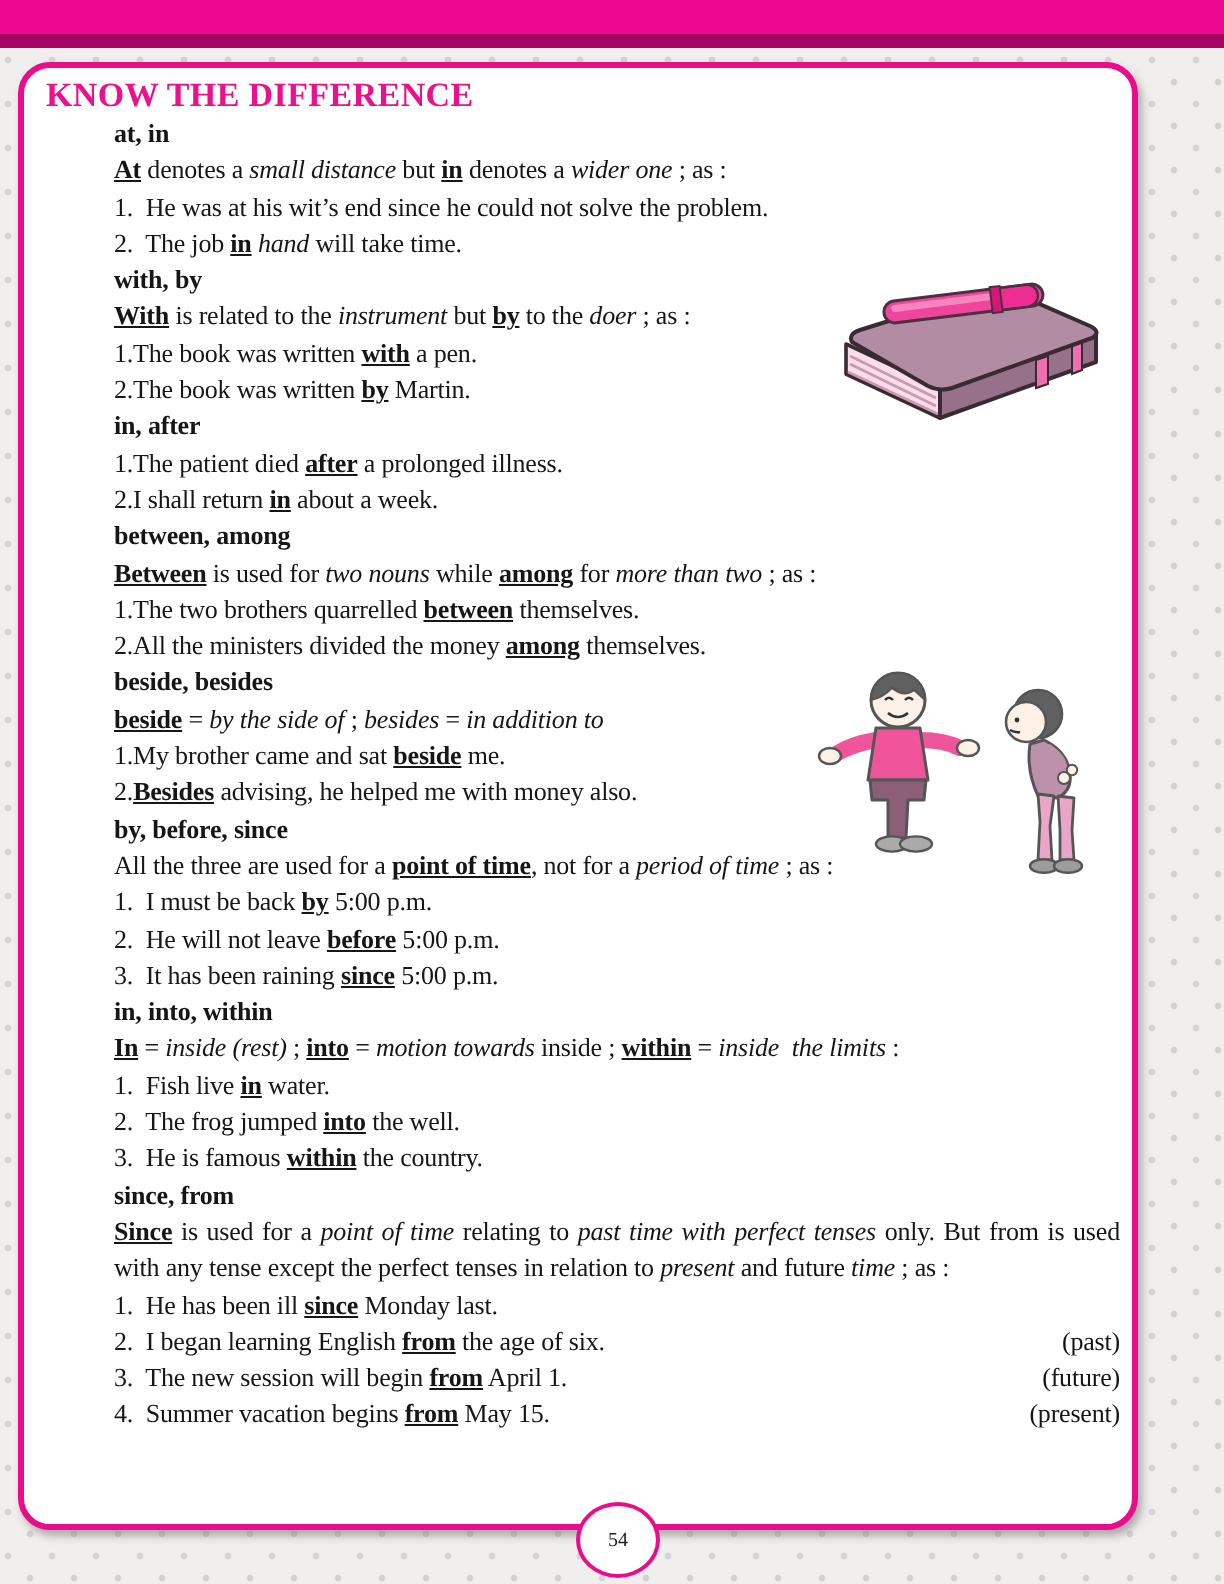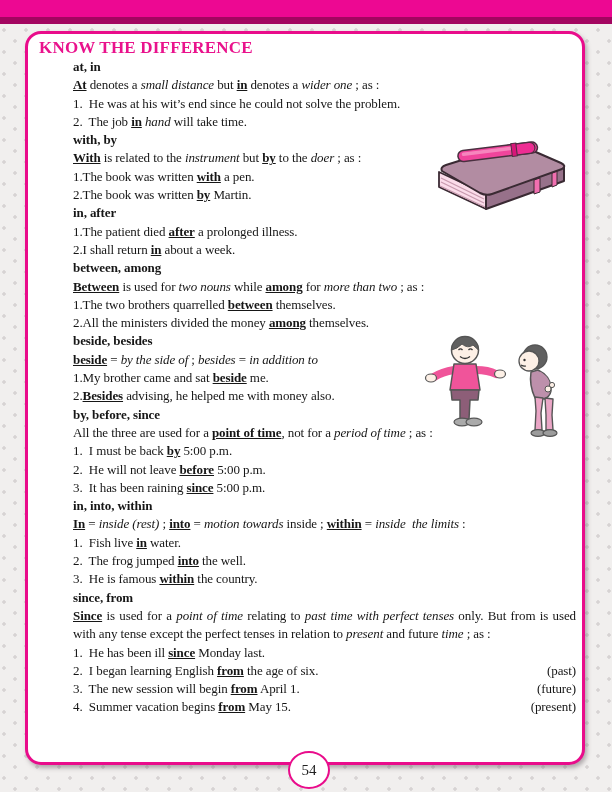--- a/index.html
+++ b/index.html
@@ -11,21 +11,21 @@
       radial-gradient(circle,#d7d3d3 1.5px,transparent 1.9px);
     background-size:22px 22px;
     background-position:4px 8px,15px 19px;
     font-family:"Liberation Serif",serif;
   }
   .banner{
     position:absolute;top:0;left:0;width:100%;height:24px;
     background:linear-gradient(#ed0892 0 17px,#a30560 17px 24px);
   }
   .content-box{
-    position:absolute;left:25px;top:31px;width:554px;height:728px;
+    position:absolute;left:9px;top:31px;width:554px;height:728px;
     background:#ffffff;border:3px solid #e90c8b;border-radius:16px;
     box-shadow:2px 3px 4px rgba(110,100,105,.5);
     overflow:hidden;
   }
   .title{
     margin:4px 0 0 11px;font-size:17px;line-height:20px;font-weight:bold;
     color:#e9128c;letter-spacing:.2px;
   }
   .sections{
     margin:0 6px 0 45px;font-size:13px;line-height:18.3px;
@@ -36,21 +36,21 @@
   .para{text-align:justify;}
   .b{font-weight:bold;text-decoration:underline;}
   .i{font-style:italic;}
   .note{float:right;}
   .illus-book{position:absolute;left:400px;top:100px;width:148px;height:92px;}
   .illus-boys{position:absolute;left:396px;top:296px;width:158px;height:118px;}
   .page-num{
     position:absolute;left:288px;top:751px;width:38px;height:34px;
     background:#fff;border:2px solid #e90c8b;border-radius:50%;
     display:flex;align-items:center;justify-content:center;
-    font-size:15px;color:#222;z-index:3;font-family:"Liberation Serif",serif;
+    font-size:10px;color:#222;z-index:3;font-family:"Liberation Serif",serif;
   }
 </style>
 </head>
 <body>
 
 <div class="page">
   <div class="banner"></div>
 
   <div class="content-box">
     <div class="title">KNOW THE DIFFERENCE</div>

